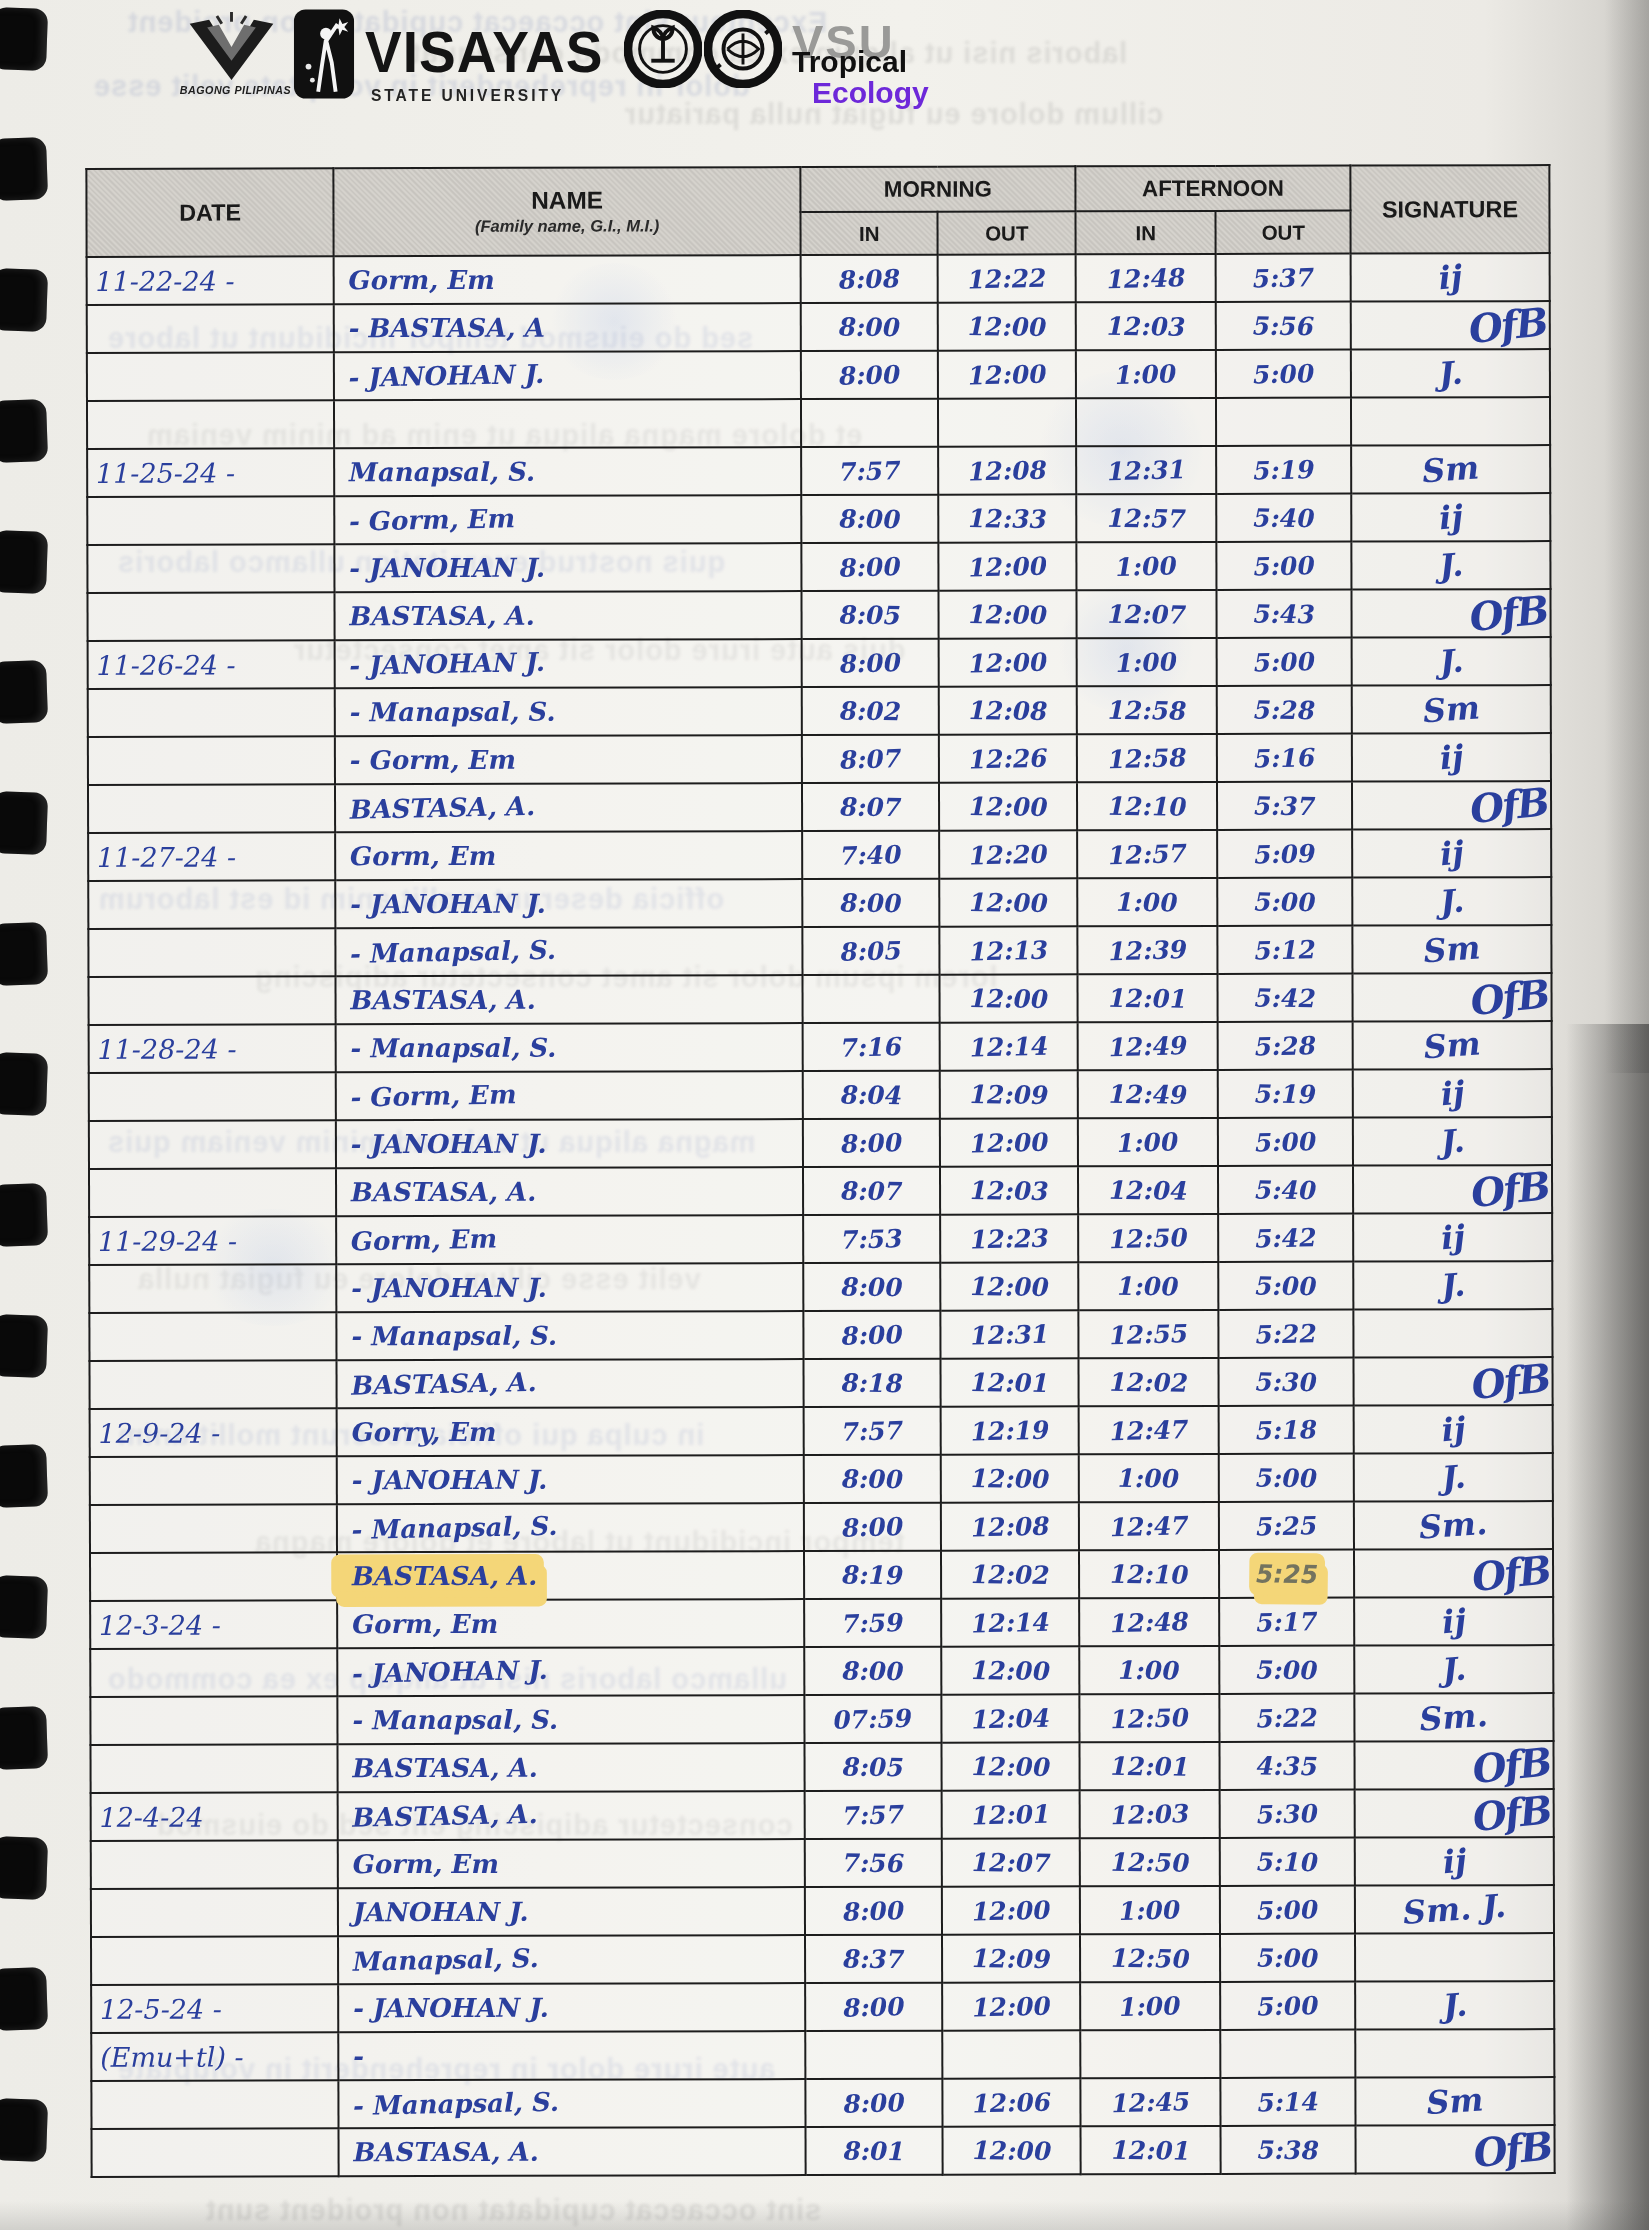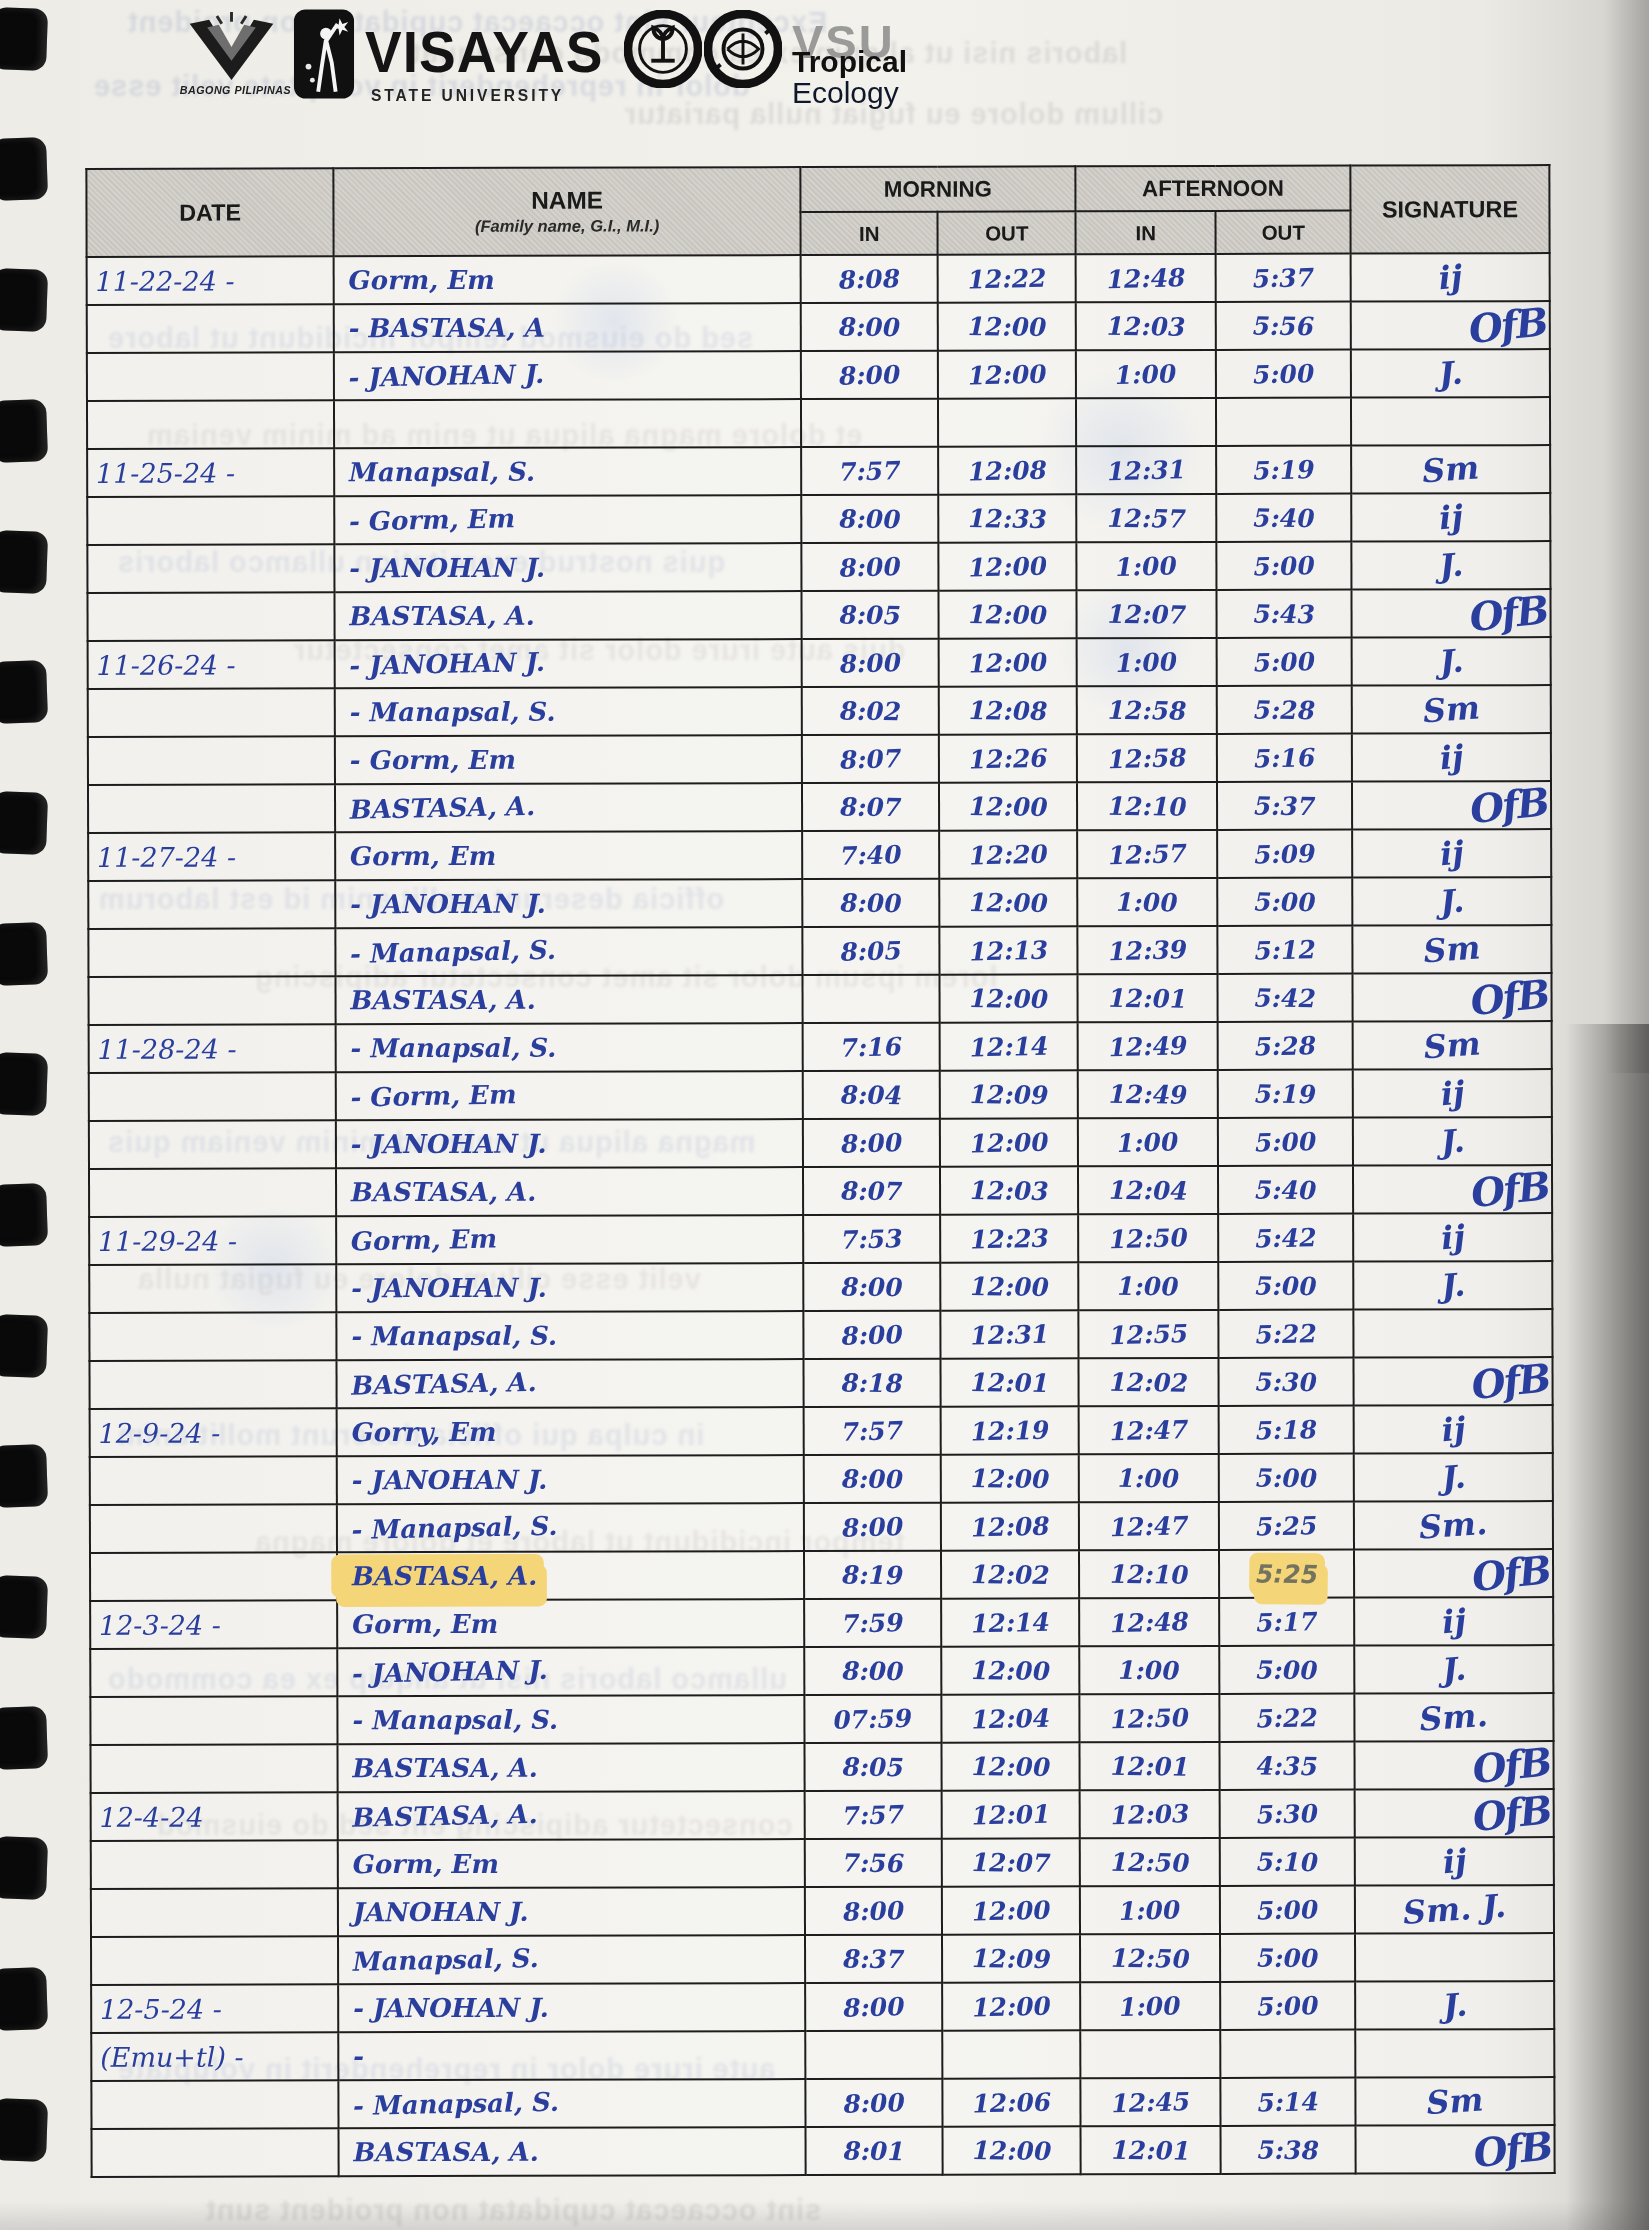--- a/index.html
+++ b/index.html
@@ -31,21 +31,21 @@
   
   .hdr{position:absolute;top:0;left:0;right:0;height:112px;}
   .bp-caption{position:absolute;left:177px;top:84px;width:117px;text-align:center;
        font-size:10.7px;font-weight:bold;font-style:italic;color:#1d1d1d;letter-spacing:0.5px;}
   .visayas{position:absolute;left:365px;top:19.5px;font-weight:bold;font-size:55px;
        color:#141414;transform:scaleY(1.05);letter-spacing:1px;}
   .stateuniv{position:absolute;left:371px;top:80px;font-weight:bold;font-size:15.6px;
        color:#232323;letter-spacing:2.9px;margin-top:7px;}
   .vsu{position:absolute;left:792px;top:13.7px;font-weight:bold;font-size:47px;color:#9a9a98;letter-spacing:2px;}
   .trop1{position:absolute;left:792px;top:45px;font-weight:700;font-size:30px;color:#101010;}
-  .trop2{position:absolute;left:792px;top:76px;font-weight:400;font-size:30px;color:#0f172a;}
+  .trop2{position:absolute;left:812px;top:76px;font-weight:700;font-size:30px;color:#6d28d9;}
 
   
   .table-wrap{position:absolute;left:88px;top:166px;width:1465px;transform:rotate(-.15deg);}
   table{border-collapse:collapse;width:100%;table-layout:fixed;}
   th,td{border:2px solid #1d1d1d;}
   thead th{background:#d2cfc9;color:#1a1a1a;
        background-image:repeating-linear-gradient(45deg,rgba(255,255,255,.08) 0 2px,rgba(0,0,0,.05) 2px 3.9px);}
   th.h-date,th.h-sig{font-size:23.4px;font-weight:bold;}
   th.h-name .t1{font-size:24.4px;font-weight:bold;display:block;}
   th.h-name .t2{font-size:16.6px;font-style:italic;font-weight:bold;display:block;margin-top:2px;color:#2a2a2a;}

